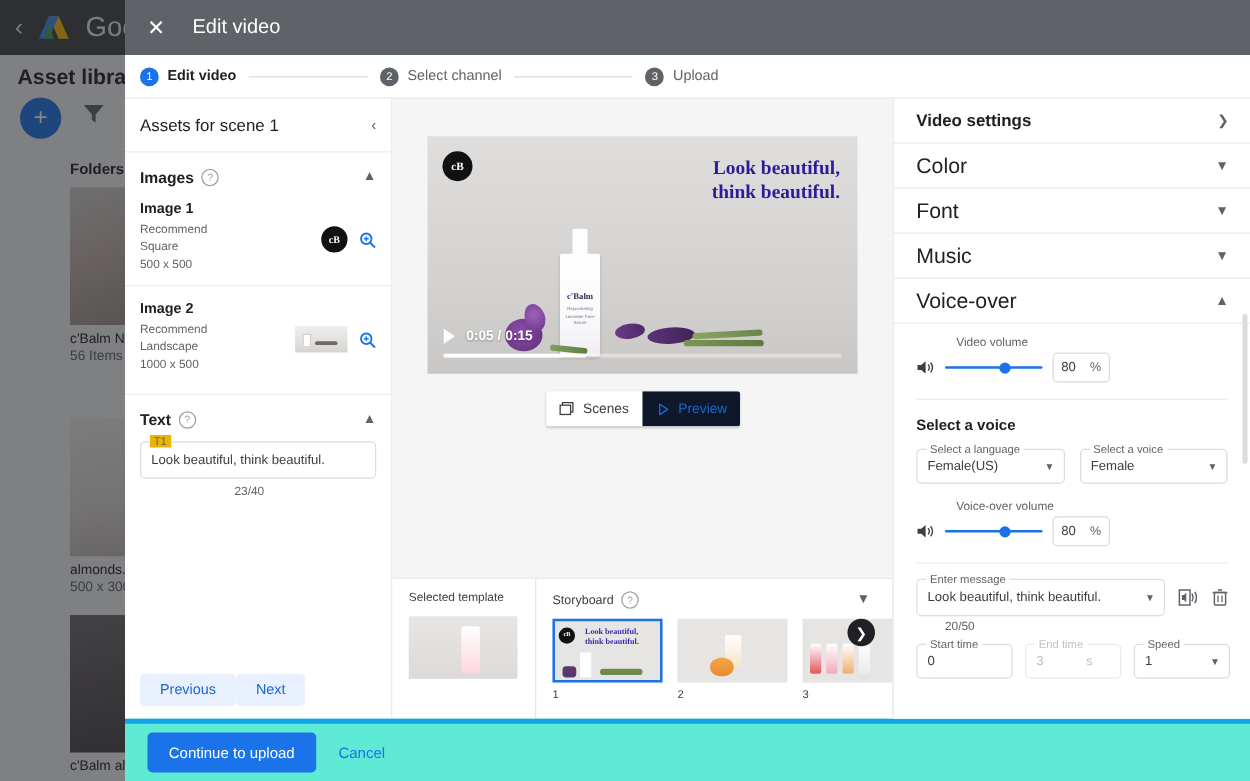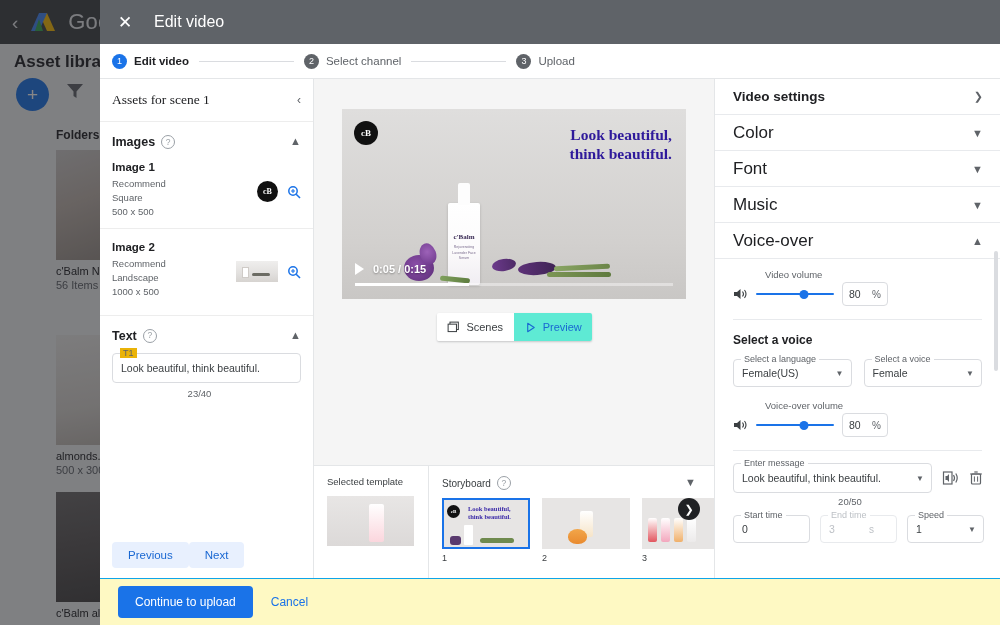--- a/index.html
+++ b/index.html
@@ -43,21 +43,21 @@
   .step.active .step-num{background:#1a73e8;}
   .step-lbl{font-size:11.5px;color:#5f6368;}
   .step.active .step-lbl{color:#202124;font-weight:bold;}
   .step-line{width:95px;height:1px;background:#dadce0;margin:0 10px;}
 
   .body{flex:1 1 auto;display:flex;min-height:0;}
 
   
   .left{width:213px;flex:0 0 213px;border-right:1px solid #e4e6e8;display:flex;flex-direction:column;background:#fff;}
   .left-head{height:42px;display:flex;align-items:center;justify-content:space-between;padding:0 12px;border-bottom:1px solid #ededed;}
-  .left-head .t{font-size:13.5px;color:#202124;font-family:Liberation Serif, serif;}
+  .left-head .t{font-size:13.5px;color:#202124;}
   .chev-l{font-size:12px;color:#5f6368;}
   .left-scroll{flex:1 1 auto;overflow:hidden;}
   .sect-head{display:flex;align-items:flex-start;justify-content:space-between;padding:13px 12px 6px 12px;}
   .sect-head .l{display:flex;align-items:center;gap:6px;}
   .sect-t{font-size:12.5px;font-weight:bold;color:#202124;}
   .qmark{width:12px;height:12px;border:1px solid #9aa0a6;border-radius:50%;color:#9aa0a6;font-size:8.5px;display:flex;align-items:center;justify-content:center;line-height:1;}
   .caret{font-size:11px;color:#5f6368;}
   .asset{padding:6px 12px 10px 12px;}
   .asset + .asset{border-top:1px solid #ededed;padding-top:12px;}
   .asset-t{font-size:11.5px;font-weight:bold;color:#202124;margin-bottom:4px;}
@@ -88,21 +88,21 @@
   .bottle .lbl{position:absolute;left:0;right:0;top:30px;text-align:center;font-family:"Liberation Serif",serif;font-size:7px;font-weight:bold;color:#3a2a55;}
   .bottle .lbl2{position:absolute;left:0;right:0;top:42px;text-align:center;font-size:3.5px;color:#7d6f90;line-height:1.6;}
   .lav{position:absolute;border-radius:50%;}
   .sprig{position:absolute;bottom:22px;height:5px;border-radius:3px;}
   .pl-ctrl{position:absolute;left:13px;bottom:24px;display:flex;align-items:center;gap:9px;color:#fff;font-size:11px;font-weight:bold;text-shadow:0 1px 2px rgba(0,0,0,.35);}
   .pl-play{width:0;height:0;border-left:9px solid #fff;border-top:6px solid transparent;border-bottom:6px solid transparent;}
   .pl-bar{position:absolute;left:13px;right:13px;bottom:13px;height:3px;background:rgba(255,255,255,.42);}
   .pl-bar i{display:block;height:3px;background:#fff;width:36%;}
   .tabs{margin-top:14px;display:flex;width:155px;box-shadow:0 1px 2px rgba(60,64,67,.25);border-radius:2px;overflow:hidden;}
   .tab{flex:1;height:28px;display:flex;align-items:center;justify-content:center;gap:6px;font-size:11px;background:#fff;color:#3c4043;}
-  .tab.sel{background:#5eead4;color:#1967d2;}
+  .tab.sel{background:#0f172a;color:#1967d2;}
   .tab svg{width:13px;height:13px;}
 
   .storyrow{flex:0 0 auto;height:112px;background:#fff;border-top:1px solid #e4e6e8;display:flex;}
   .tmpl{width:115px;flex:0 0 115px;border-right:1px solid #e4e6e8;padding:10px 0 0 13px;box-sizing:border-box;}
   .tmpl .cap{font-size:9.5px;color:#3c4043;}
   .tmpl .img{margin-top:9px;width:87px;height:50px;background:linear-gradient(180deg,#e8e6e5 0%,#dcd9d8 100%);position:relative;overflow:hidden;}
   .tmpl .img:after{content:"";position:absolute;left:42px;top:8px;width:15px;height:38px;background:linear-gradient(180deg,#ffffff 0%,#fbd6dd 100%);border-radius:2px;}
   .sb{flex:1 1 auto;padding:10px 0 0 13px;position:relative;min-width:0;}
   .sb-head{display:flex;align-items:center;gap:6px;}
   .sb-t{font-size:10px;color:#3c4043;}
@@ -149,28 +149,28 @@
   .ofield.dis{border-color:#e8eaed;}
   .ofield .lg{position:absolute;top:-6px;left:7px;background:#fff;padding:0 3px;font-size:9px;color:#5f6368;}
   .ofield.dis .lg{color:#bdc1c6;}
   .ofield .vv{font-size:10.5px;color:#3c4043;}
   .ofield.dis .vv{color:#bdc1c6;}
   .dd{position:absolute;right:7px;font-size:8px;color:#5f6368;}
   .msgrow{display:flex;align-items:center;gap:10px;padding:12px 16px 0 18px;}
   .msgrow .ofield{flex:1 1 auto;height:30px;}
   .ic-btn{width:16px;height:16px;color:#5f6368;}
   .ic-btn svg{width:16px;height:16px;display:block;}
-  .cnt2{text-align:center;font-size:9.5px;color:#5f6368;padding:3px 56px 0 0;margin-left:41px;}
+  .cnt2{text-align:left;font-size:9.5px;color:#5f6368;padding:3px 56px 0 0;margin-left:41px;}
   .timerow{display:flex;gap:10px;padding:8px 16px 0 18px;}
   .timerow .ofield{height:28px;}
   .tsuffix{position:absolute;right:22px;font-size:10px;color:#bdc1c6;}
   .rbar{position:absolute;right:2px;top:172px;width:4px;height:120px;border-radius:3px;background:#dadce0;}
 
   
-  .modal-foot{flex:0 0 auto;height:46px;border-top:1px solid #0ea5e9;display:flex;align-items:center;gap:18px;padding-left:18px;background:#fef9c3;}
+  .modal-foot{flex:0 0 auto;height:46px;border-top:4px solid #0ea5e9;display:flex;align-items:center;gap:18px;padding-left:18px;background:#5eead4;}
   .btn-primary{background:#1a73e8;color:#fff;border-radius:4px;font-size:12px;padding:9px 17px;}
   .btn-text{color:#1a73e8;font-size:12px;}
 </style>
 </head>
 <body>
 
 <div class="root">
 
   <div class="bg-app">
     <div class="bg-topbar">

